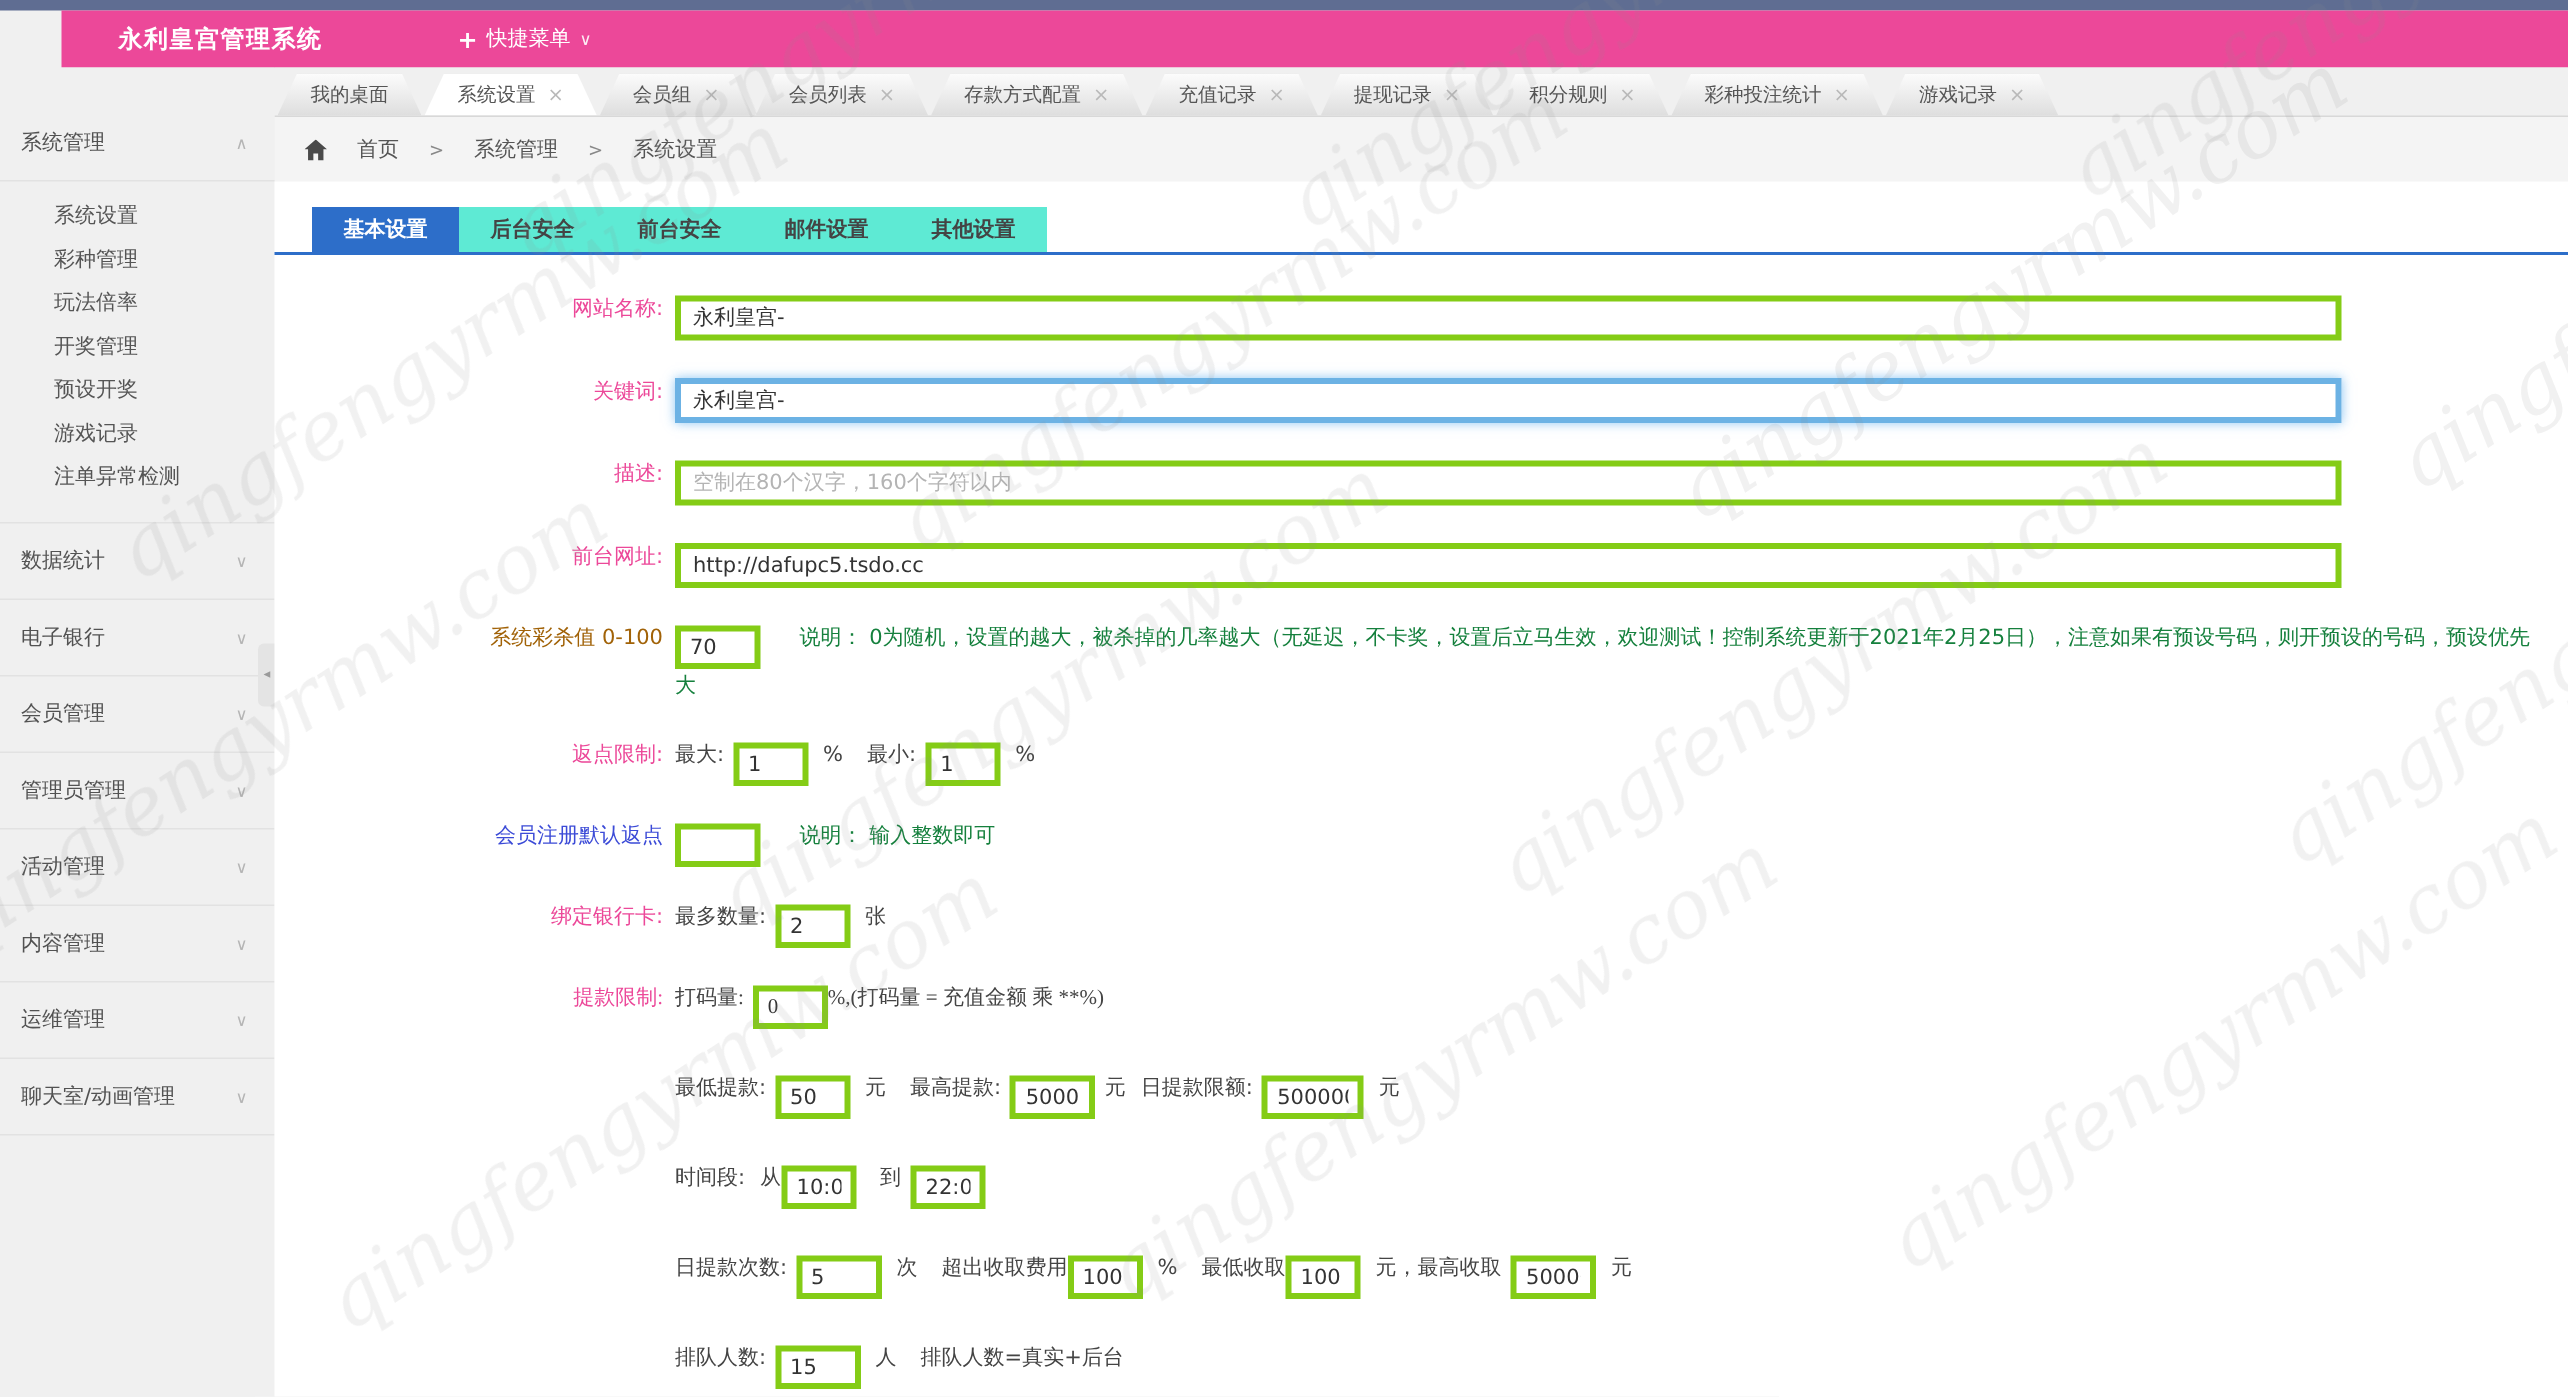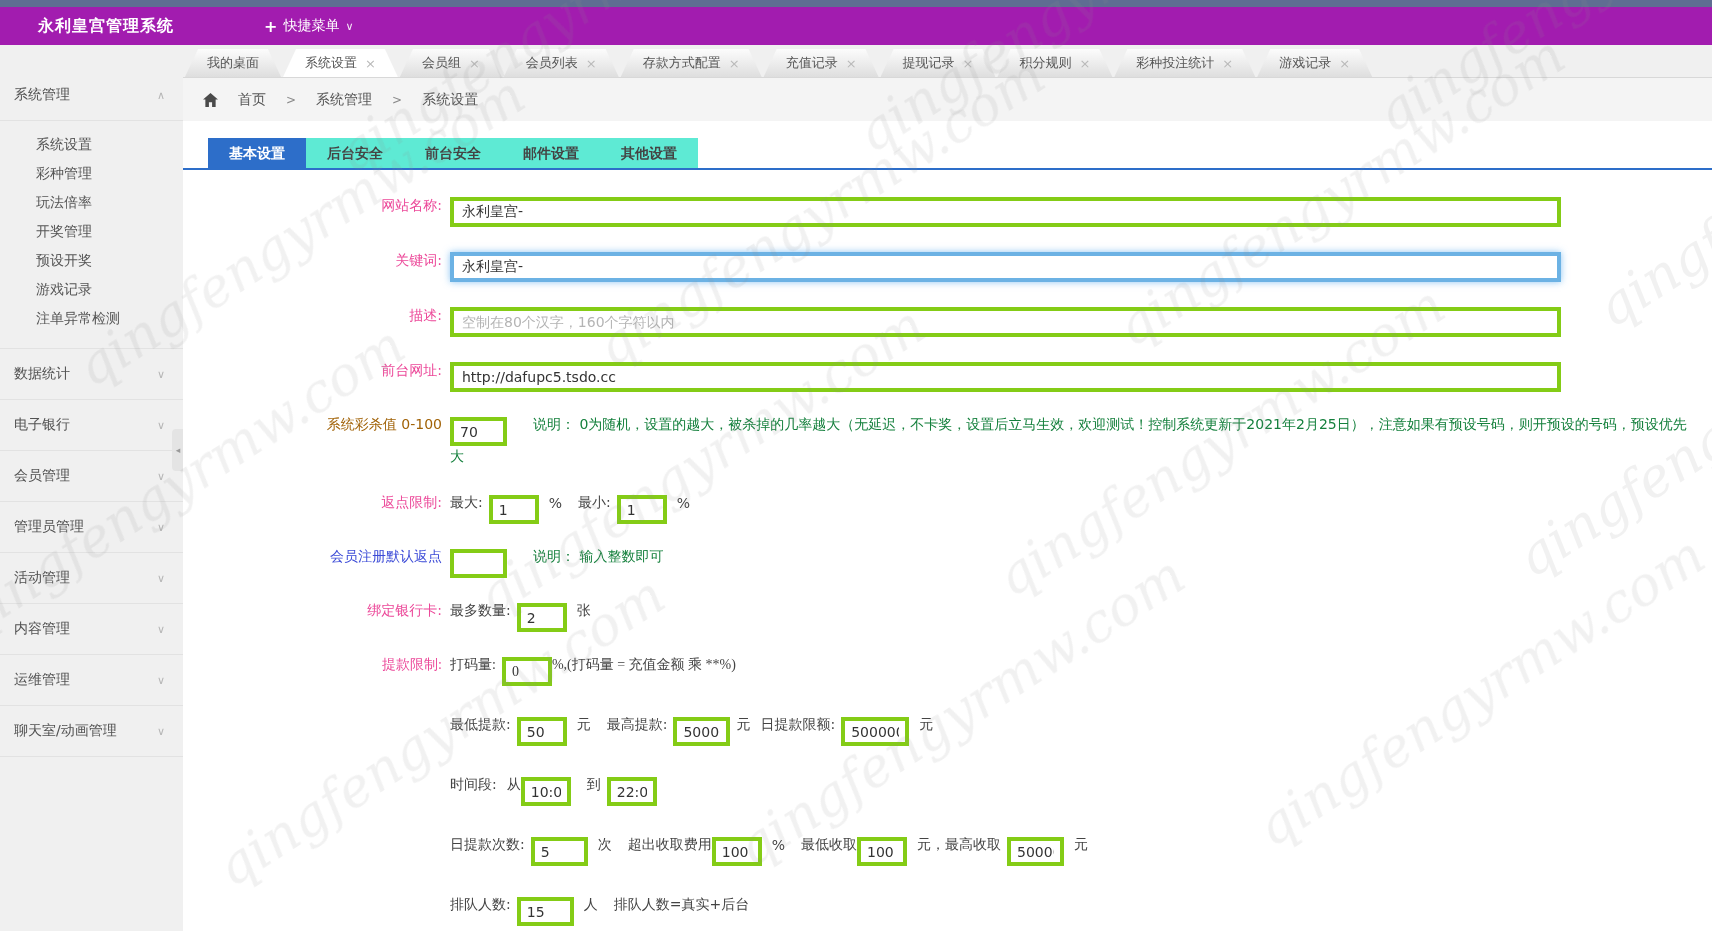--- a/index.html
+++ b/index.html
@@ -1,21 +1,21 @@
 <!DOCTYPE html>
 <html><head>
 <meta charset="utf-8">
 <style>
   * { margin:0; padding:0; box-sizing:border-box; }
   html,body { width:1712px; height:931px; overflow:hidden; background:#f0f0f0;
     font-family:"DejaVu Sans","Liberation Sans",sans-serif; font-size:14px; color:#555; }
 
   
   .topstrip { height:7px; background:#5f6d92; }
-  .appbar { height:38px; background:#a21caf; display:flex; align-items:center; color:#fff; }
+  .appbar { height:38px; background:#ec4899; display:flex; align-items:center; color:#fff;margin-left:41px; }
   .appbar .title { font-size:16px; font-weight:bold; margin-left:38px; letter-spacing:1px; }
   .quickmenu { margin-left:90px; display:flex; align-items:center; gap:6px; font-size:14px; cursor:pointer; }
   .quickmenu .plus { font-size:16px; font-weight:bold; }
   .quickmenu .caret { font-size:11px; opacity:.9; }
 
   
   .main { display:flex; height:886px; }
   .sidebar { width:183px; background:#f0f0f0; position:relative; flex:none; padding-top:30px; }
   .sb-group { height:40px; display:flex; align-items:center; justify-content:space-between;
     padding:0 18px 0 14px; cursor:pointer; color:#525252; }

